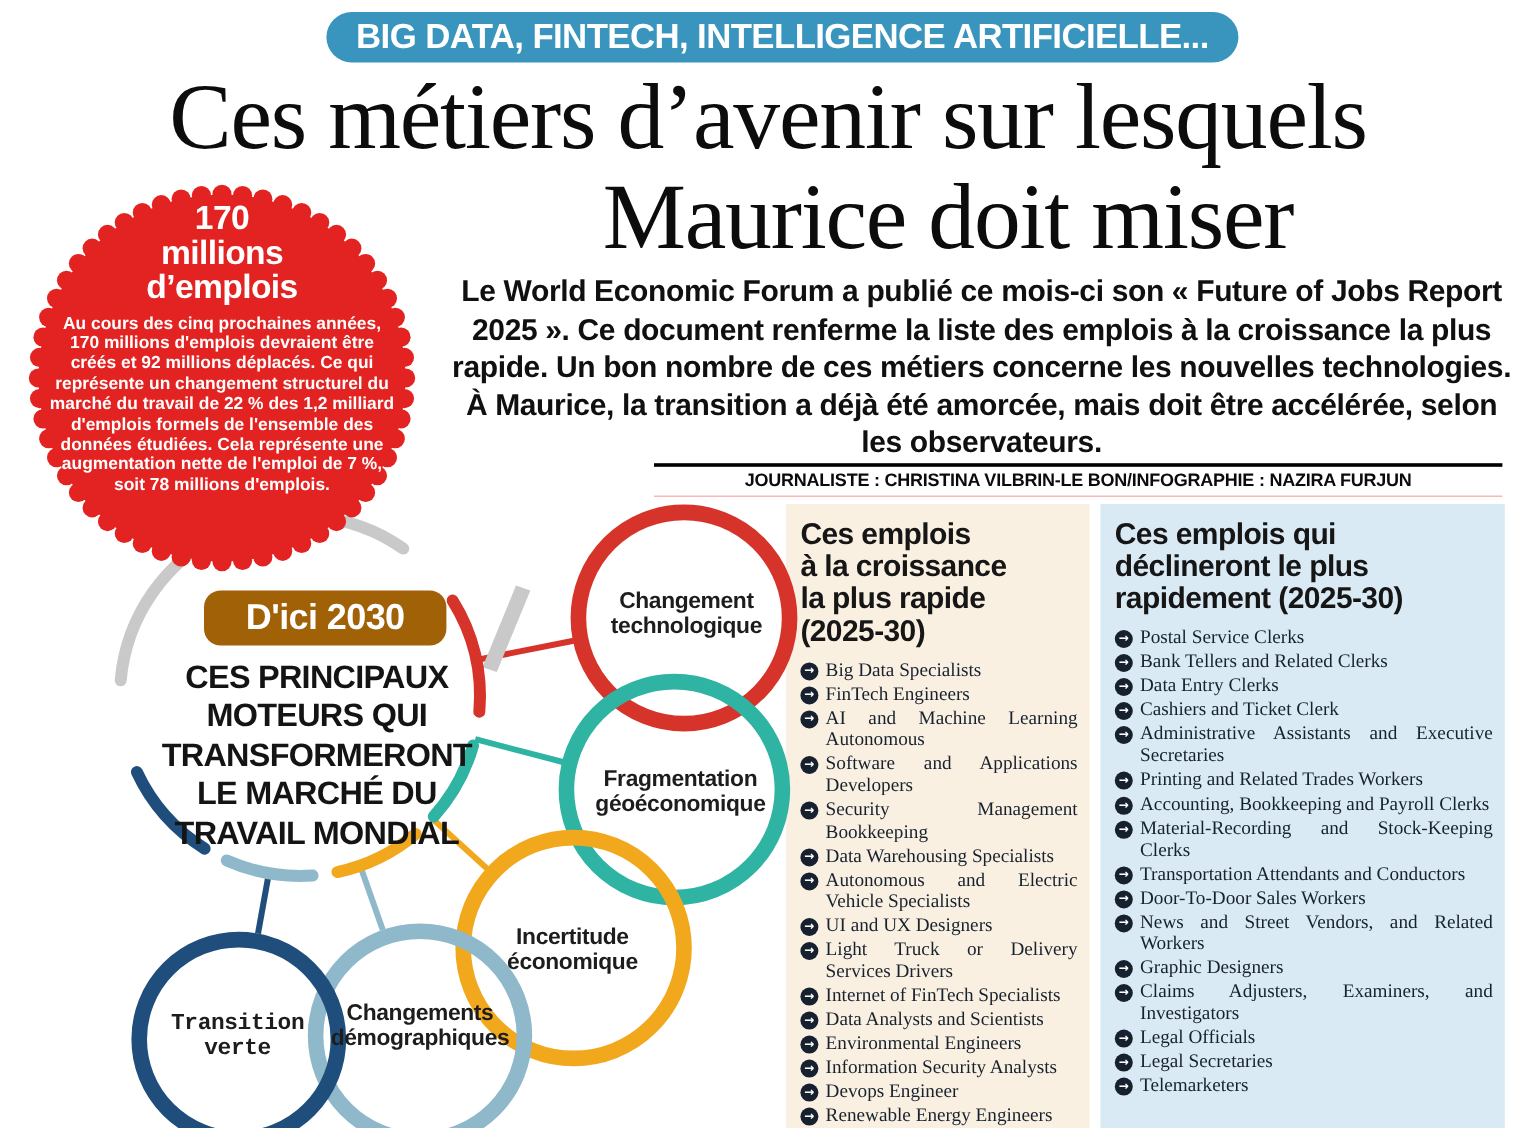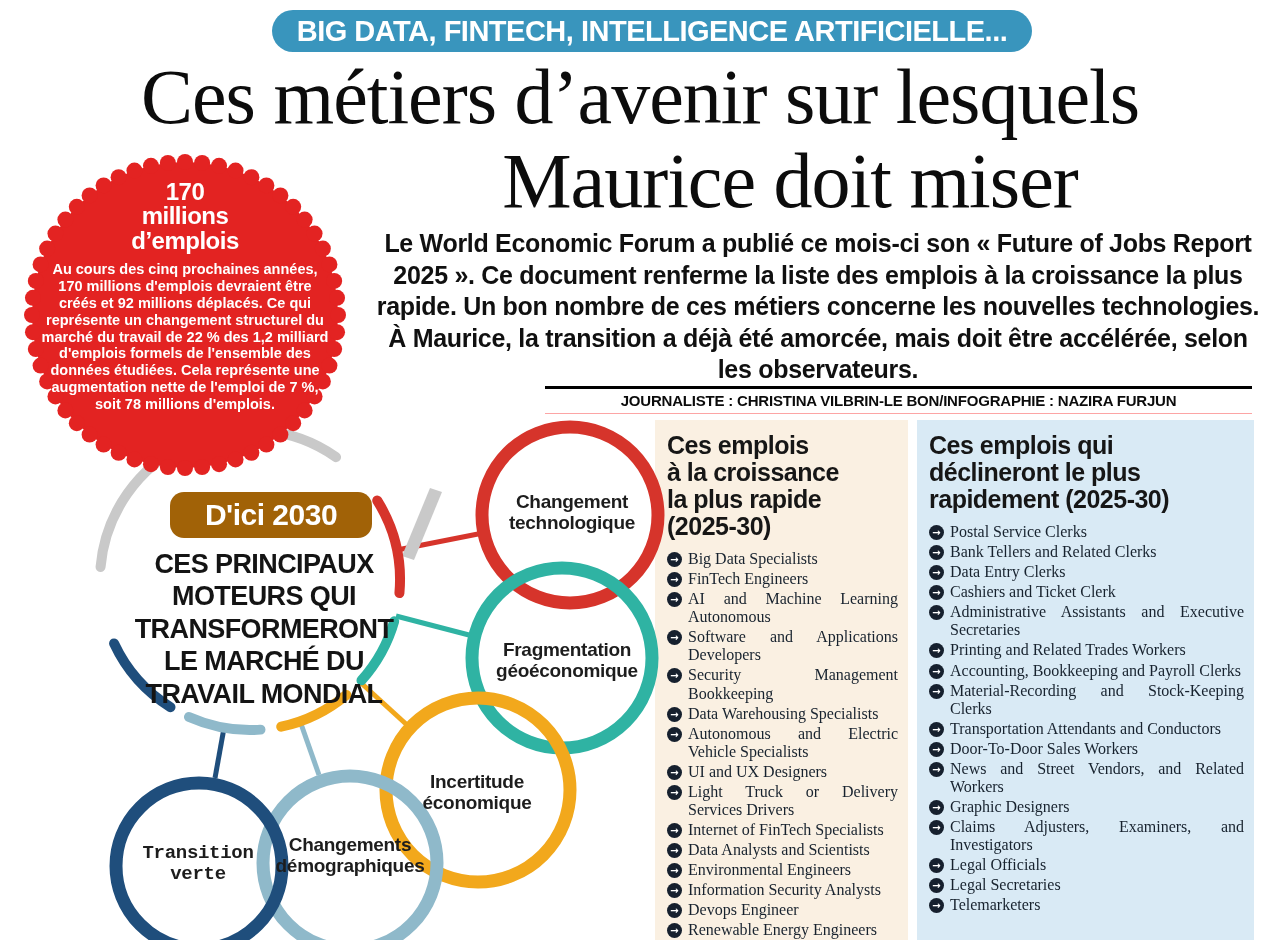--- a/index.html
+++ b/index.html
@@ -13,21 +13,21 @@
 
   
   .hl{position:absolute;font-family:"Liberation Serif",serif;color:#0c0c0c;
       font-size:78px;letter-spacing:-1px;line-height:1;z-index:1;}
   .hl1{left:0;top:58px;width:1280px;text-align:center;}
   .hl2{left:300px;top:142px;width:980px;text-align:center;}
 
   
   #burst-svg{position:absolute;left:15px;top:145px;z-index:5;}
   .burst-text{position:absolute;left:35px;top:168px;width:300px;z-index:6;color:#fff;text-align:center;}
-  .burst-title{font-weight:800;font-size:24px;line-height:1.02;white-space:pre-line;letter-spacing:-0.5px;margin-top:12px;}
+  .burst-title{font-weight:800;font-size:28px;line-height:1.02;white-space:pre-line;letter-spacing:-0.5px;}
   .burst-body{margin:8px auto 0;width:292px;font-weight:700;font-size:14.5px;line-height:1.16;}
 
   
   .intro{position:absolute;left:368px;top:228px;width:900px;text-align:center;
          font-weight:700;font-size:25px;line-height:1.26;color:#101010;letter-spacing:-0.3px;}
   .byline{position:absolute;left:545px;top:386px;width:707px;border-top:3px solid #000;
           border-bottom:1px solid #fca5a5;padding:3px 0 4px;text-align:center;
           font-weight:700;font-size:15px;color:#0b0b0b;letter-spacing:-0.2px;}
 
   

